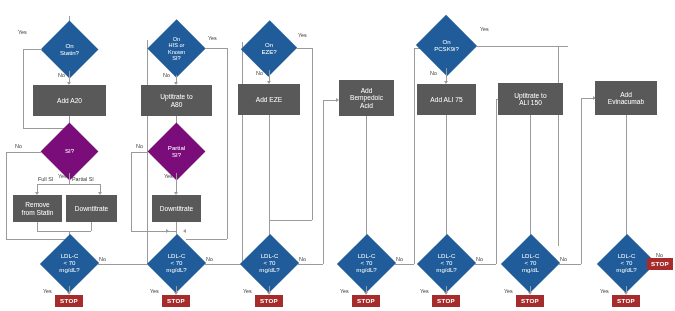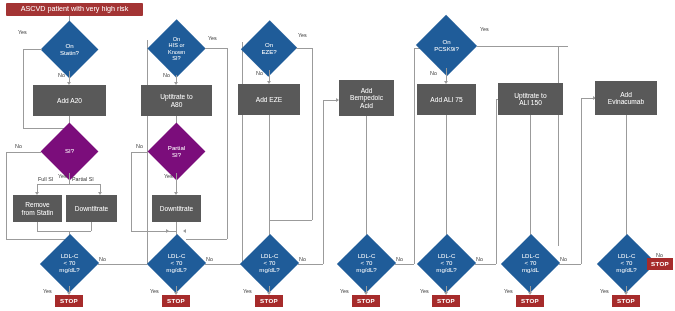--- a/index.html
+++ b/index.html
@@ -37,21 +37,20 @@
   .arw.left{border-top:2.6px solid transparent;border-bottom:2.6px solid transparent;
             border-right:3.4px solid #9b9b9b;}
 
   .elbl{position:absolute;font-size:5.4px;color:#3b3b3b;white-space:nowrap;}
 </style>
 </head>
 <body>
 
 <div id="canvas">
 
-  <div class="node banner" style="left:6px;top:3px;width:137px;height:13px;">ASCVD patient with very high risk</div>
   <div class="ln lv" style="left:69px;top:16px;height:11px;"></div>
   <div class="arw down" style="left:66.5px;top:26px;"></div>
 
   <div class="dia blue" style="left:41px;top:28px;width:57px;height:43px;">
     <div class="shape" style="transform:rotate(45deg) scale(.72,.95);"></div>
     <div class="lbl" style="white-space:pre-line;">On
 Statin?</div>
   </div>
 
   <div class="elbl" style="left:18px;top:29px;">Yes</div>

